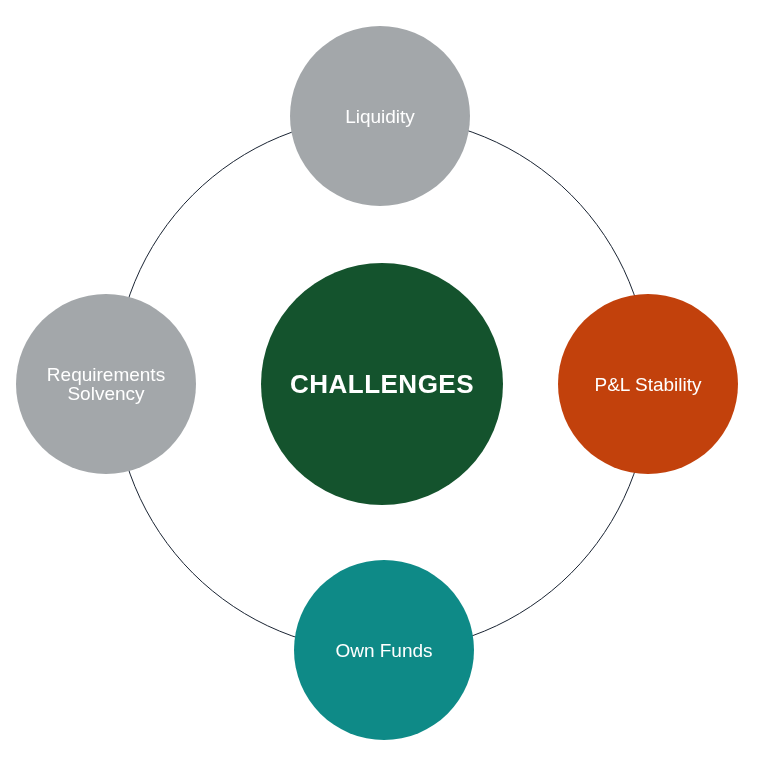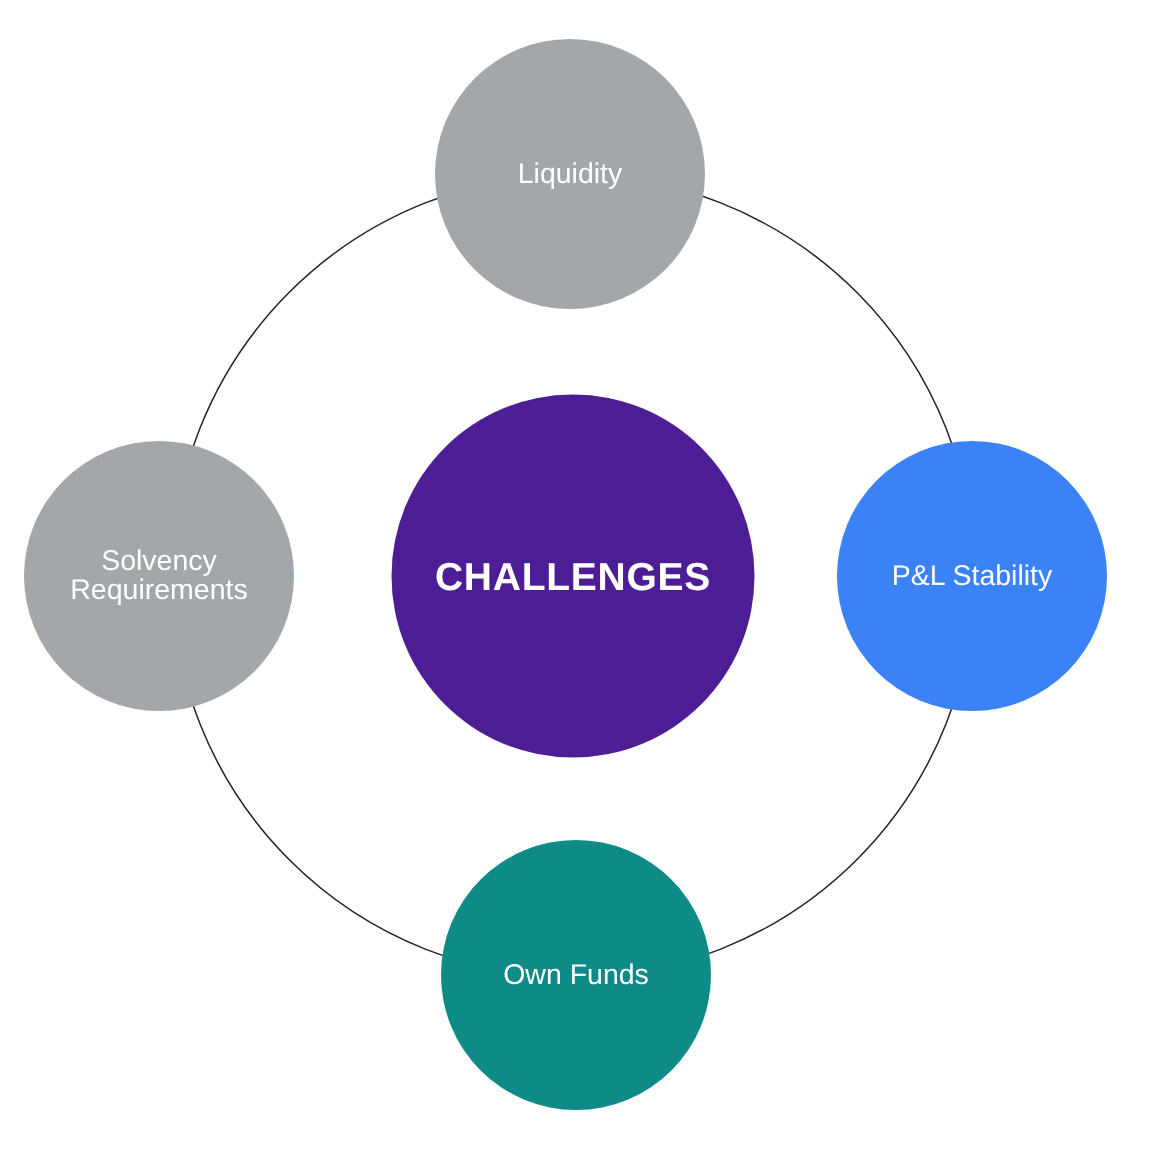--- a/index.html
+++ b/index.html
@@ -64,38 +64,38 @@
   }
   .sat-label span { display: block; }
 </style>
 </head>
 <body>
 
 <div class="canvas">
 
   <div class="ring" style="border-color: rgb(26, 36, 51);"></div>
 
-  <div class="circle center" style="background-color: #4c1d95;">
+  <div class="circle center" style="background-color: #14532d;">
     <div class="center-label">CHALLENGES</div>
   </div>
 
   <div class="circle sat pos-top" style="background-color: rgb(163, 167, 170);">
     <div class="sat-label">
       <span>Liquidity</span>
     </div>
   </div>
 
   <div class="circle sat pos-left" style="background-color: rgb(163, 167, 170);">
     <div class="sat-label">
+      <span>Requirements</span>
       <span>Solvency</span>
-      <span>Requirements</span>
     </div>
   </div>
 
-  <div class="circle sat pos-right" style="background-color: #3b82f6;">
+  <div class="circle sat pos-right" style="background-color: #c2410c;">
     <div class="sat-label">
       <span>P&amp;L Stability</span>
     </div>
   </div>
 
   <div class="circle sat pos-bottom" style="background-color: rgb(14, 138, 135);">
     <div class="sat-label">
       <span>Own Funds</span>
     </div>
   </div>

